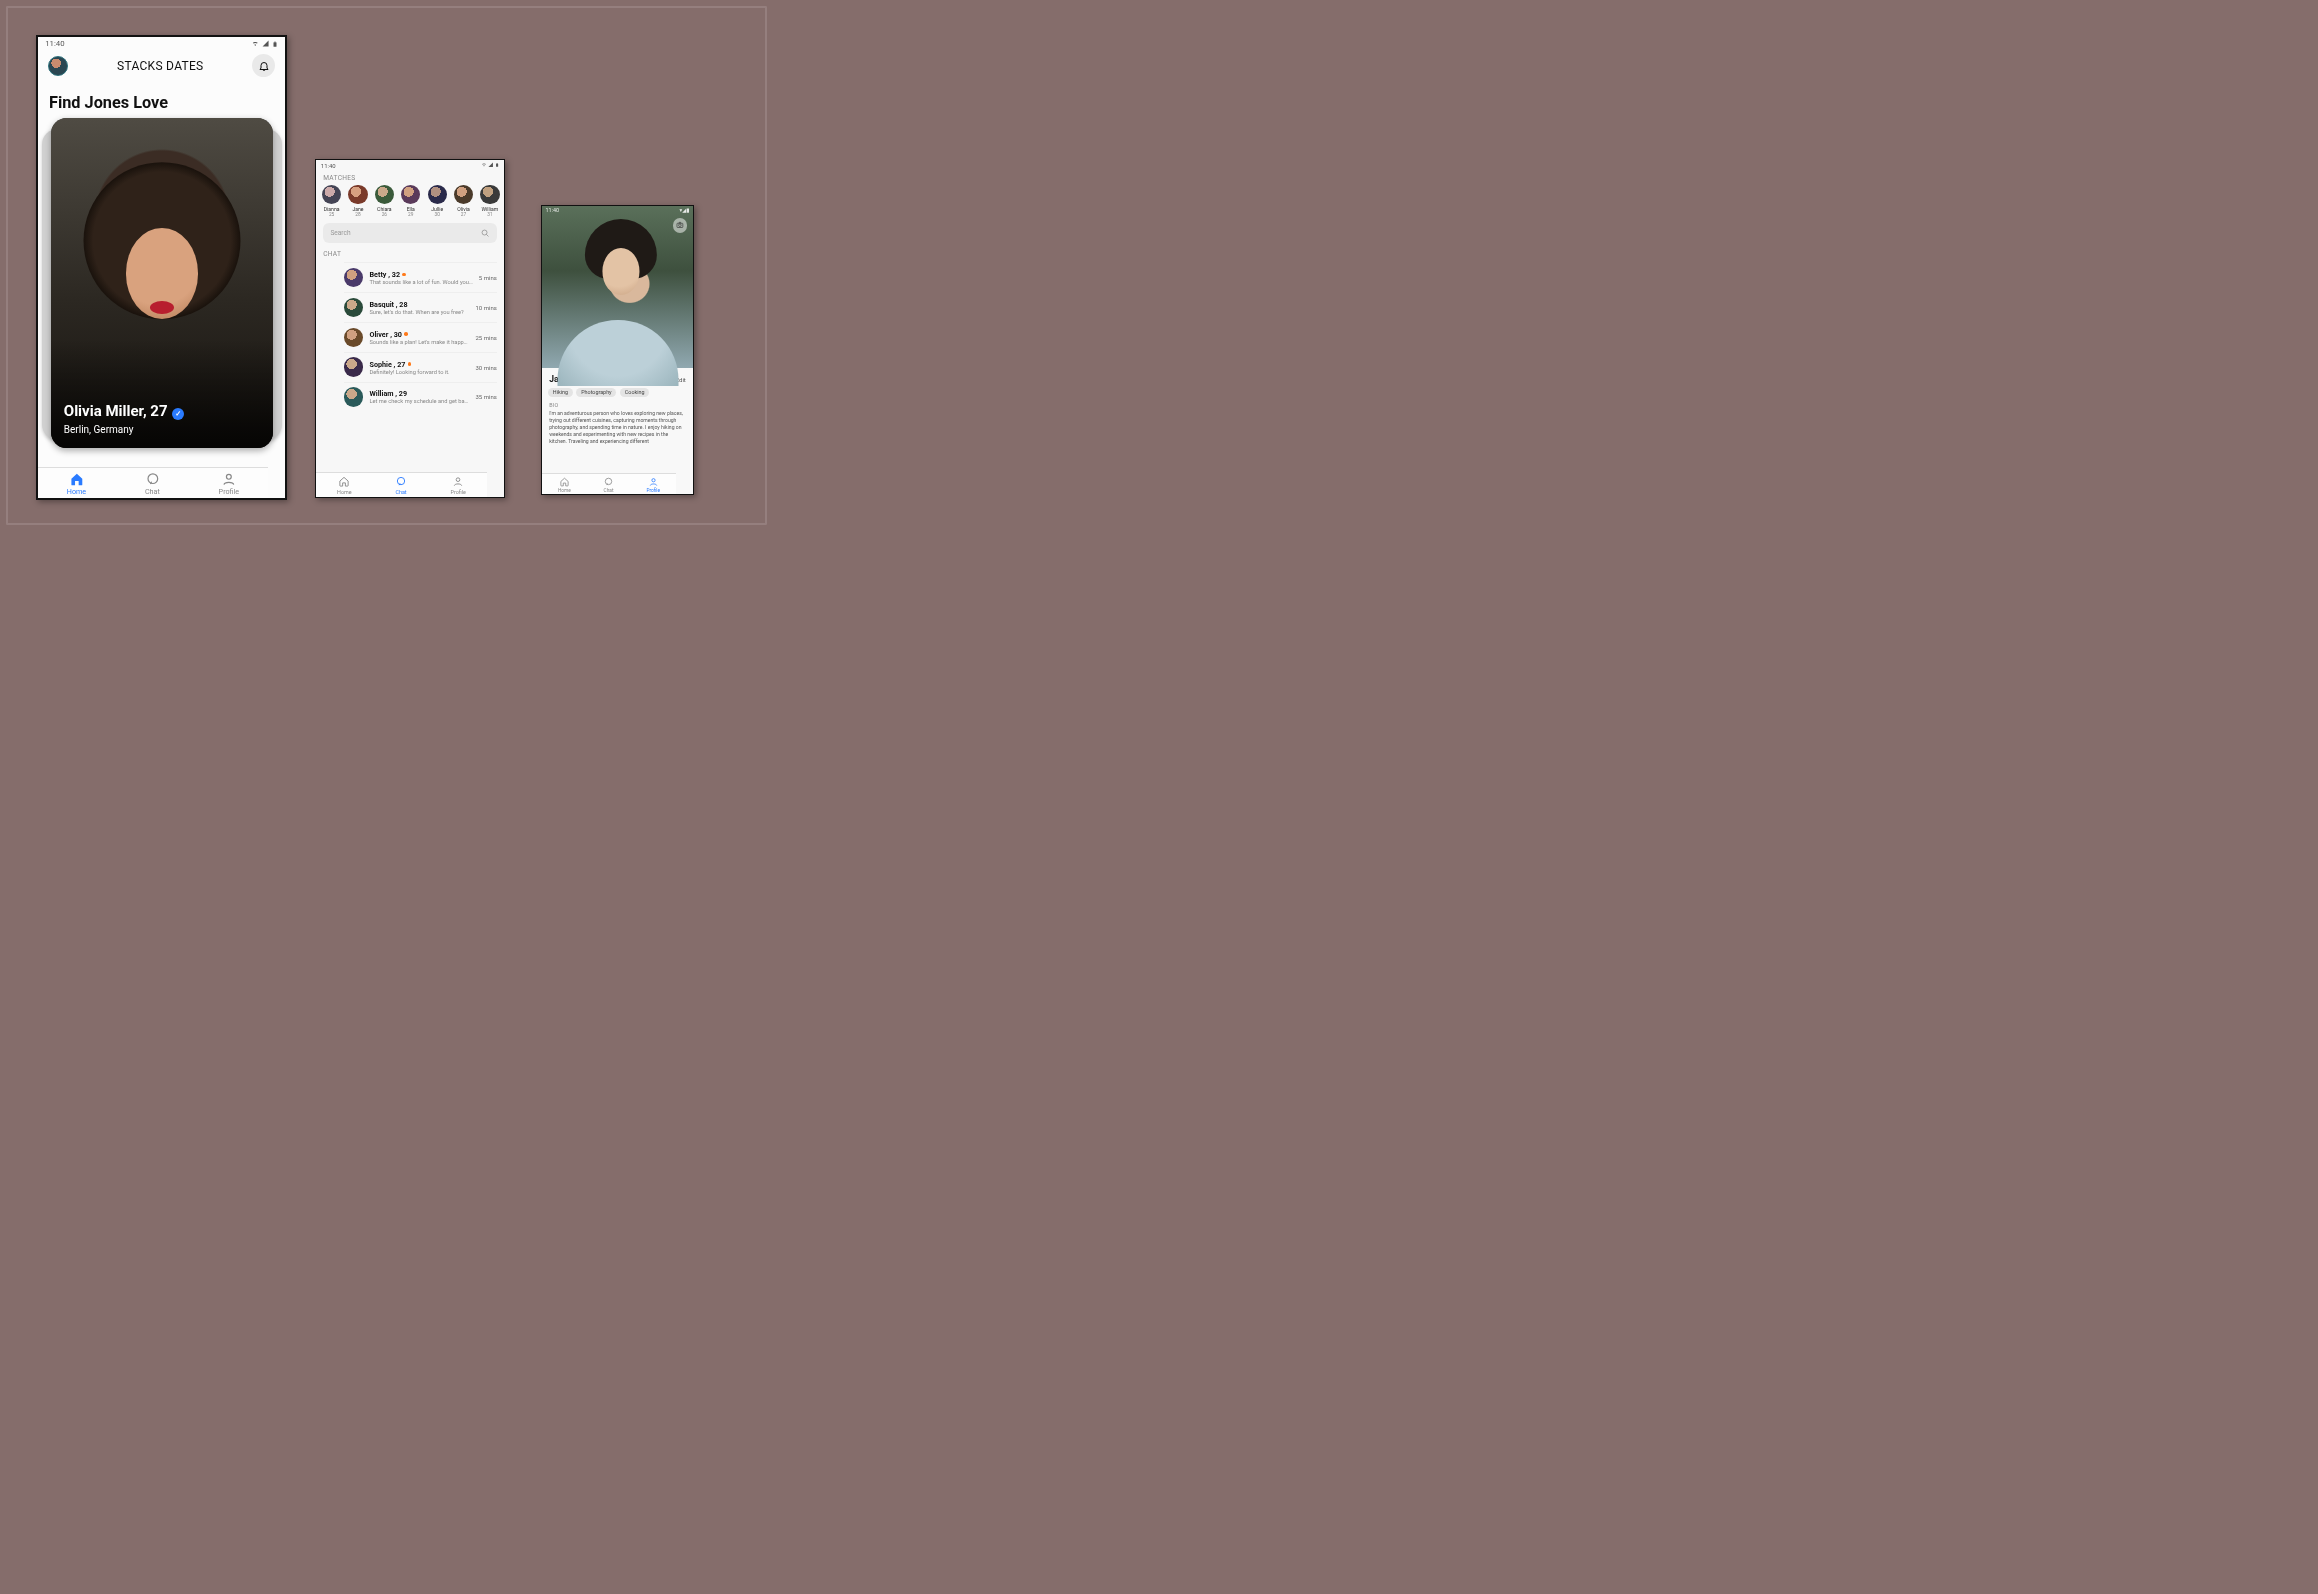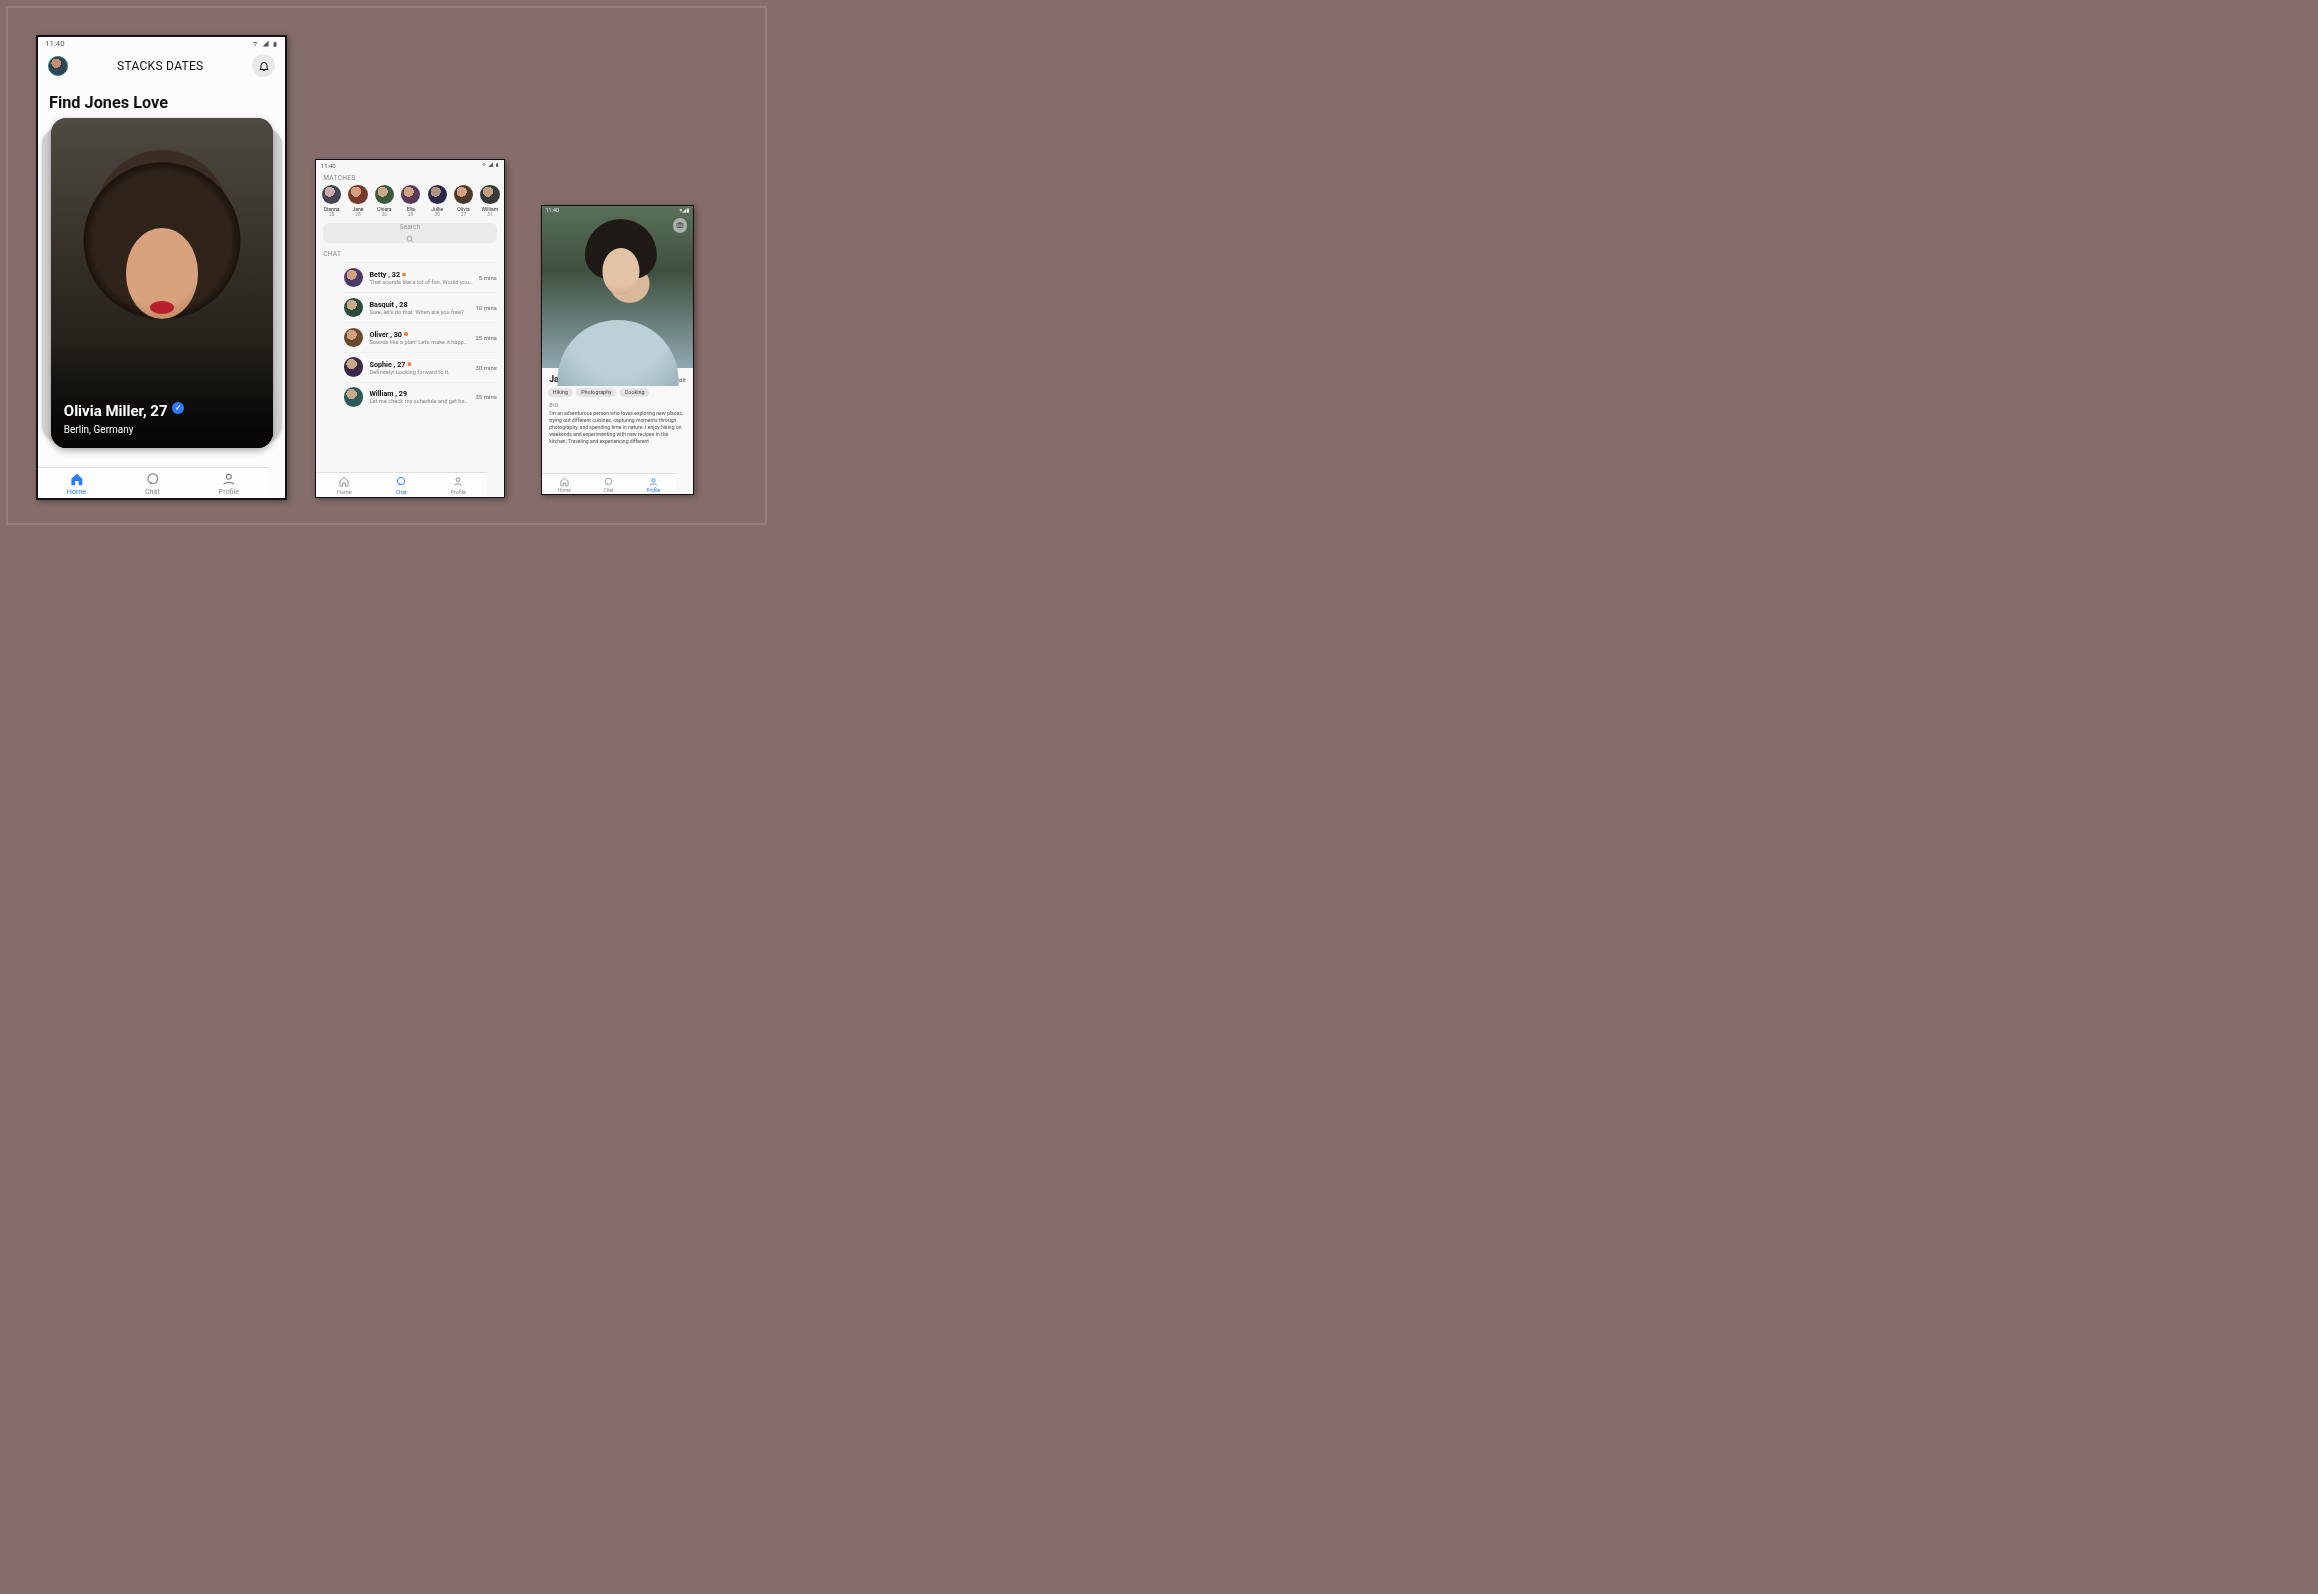--- a/index.html
+++ b/index.html
@@ -100,21 +100,21 @@
     width: 24px; height: 13.3px; border-radius: 12px/6.6px;
     background: #b81e2e; transform: translate(-50%, 18px);
   }
   .card-grad {
     position: absolute; left:0; right:0; bottom:0; height: 109px;
     background: linear-gradient(180deg, rgba(0,0,0,0) 0%, rgba(0,0,0,0.75) 100%);
   }
   .card-text {
     position: absolute; left: 13.3px; bottom: 13.3px; color: #fff;
   }
-  .card-name { font-size: 15px; font-weight: 700; display: flex; align-items: flex-start; gap: 4.8px; }
+  .card-name { font-size: 15px; font-weight: 700; display: flex; align-items: flex-end; gap: 4.8px; }
   .verify {
     width: 12px; height: 12px; border-radius: 50%; background: #2a7bff;
     display: inline-flex; align-items: center; justify-content: center;
   }
   .verify::after { content: "✓"; color: #fff; font-size: 7.2px; font-weight: 900; }
   .card-loc { font-size: 10px; font-weight: 400; margin-top: 4px; }
 
   .navbar {
     position: absolute; left:0; right:17px; bottom:0;
     background: #fdfdfd; border-top: 0.6px solid #ddd;
@@ -158,21 +158,21 @@
   .match:nth-child(2) .av { background: radial-gradient(circle at 40% 35%, #d7a080 0 30%, #7a3a2a 30% 100%); }
   .match:nth-child(3) .av { background: radial-gradient(circle at 40% 35%, #caa88a 0 30%, #3a5a3a 30% 100%); }
   .match:nth-child(4) .av { background: radial-gradient(circle at 40% 35%, #d0a080 0 30%, #5a3a5a 30% 100%); }
   .match:nth-child(5) .av { background: radial-gradient(circle at 40% 35%, #b09080 0 30%, #2a2a4a 30% 100%); }
   .match:nth-child(6) .av { background: radial-gradient(circle at 40% 35%, #d0a080 0 30%, #4a3a2a 30% 100%); }
   .match:nth-child(7) .av { background: radial-gradient(circle at 40% 35%, #c0a080 0 30%, #3a3a3a 30% 100%); }
   .match .age { color: #888; font-size: 4.8px; }
   .searchbox {
     margin: 6px 7.2px 3.6px; background: #eaeaea; border-radius: 6px;
     height: 20.5px; display: flex; align-items: center; justify-content: space-between;
-    padding: 0 7.2px; font-size: 6.6px; color: #999; flex-direction: column;
+    padding: 0 7.2px; font-size: 6.6px; color: #999;
   }
   .chat-sec { padding: 1.2px 7.2px 0; margin-left: 21px; }
   .chat-row {
     display: flex; align-items: center; gap: 6px;
     padding: 4.8px 0; border-top: 0.6px solid #eee;
   }
   .chat-row:first-child { border-top: 0.6px solid #eee; }
   .chat-row .av {
     width: 19.3px; height: 19.3px; border-radius: 50%;
     background: radial-gradient(circle at 40% 35%, #d0a080 0 30%, #4a3a6a 30% 100%);

